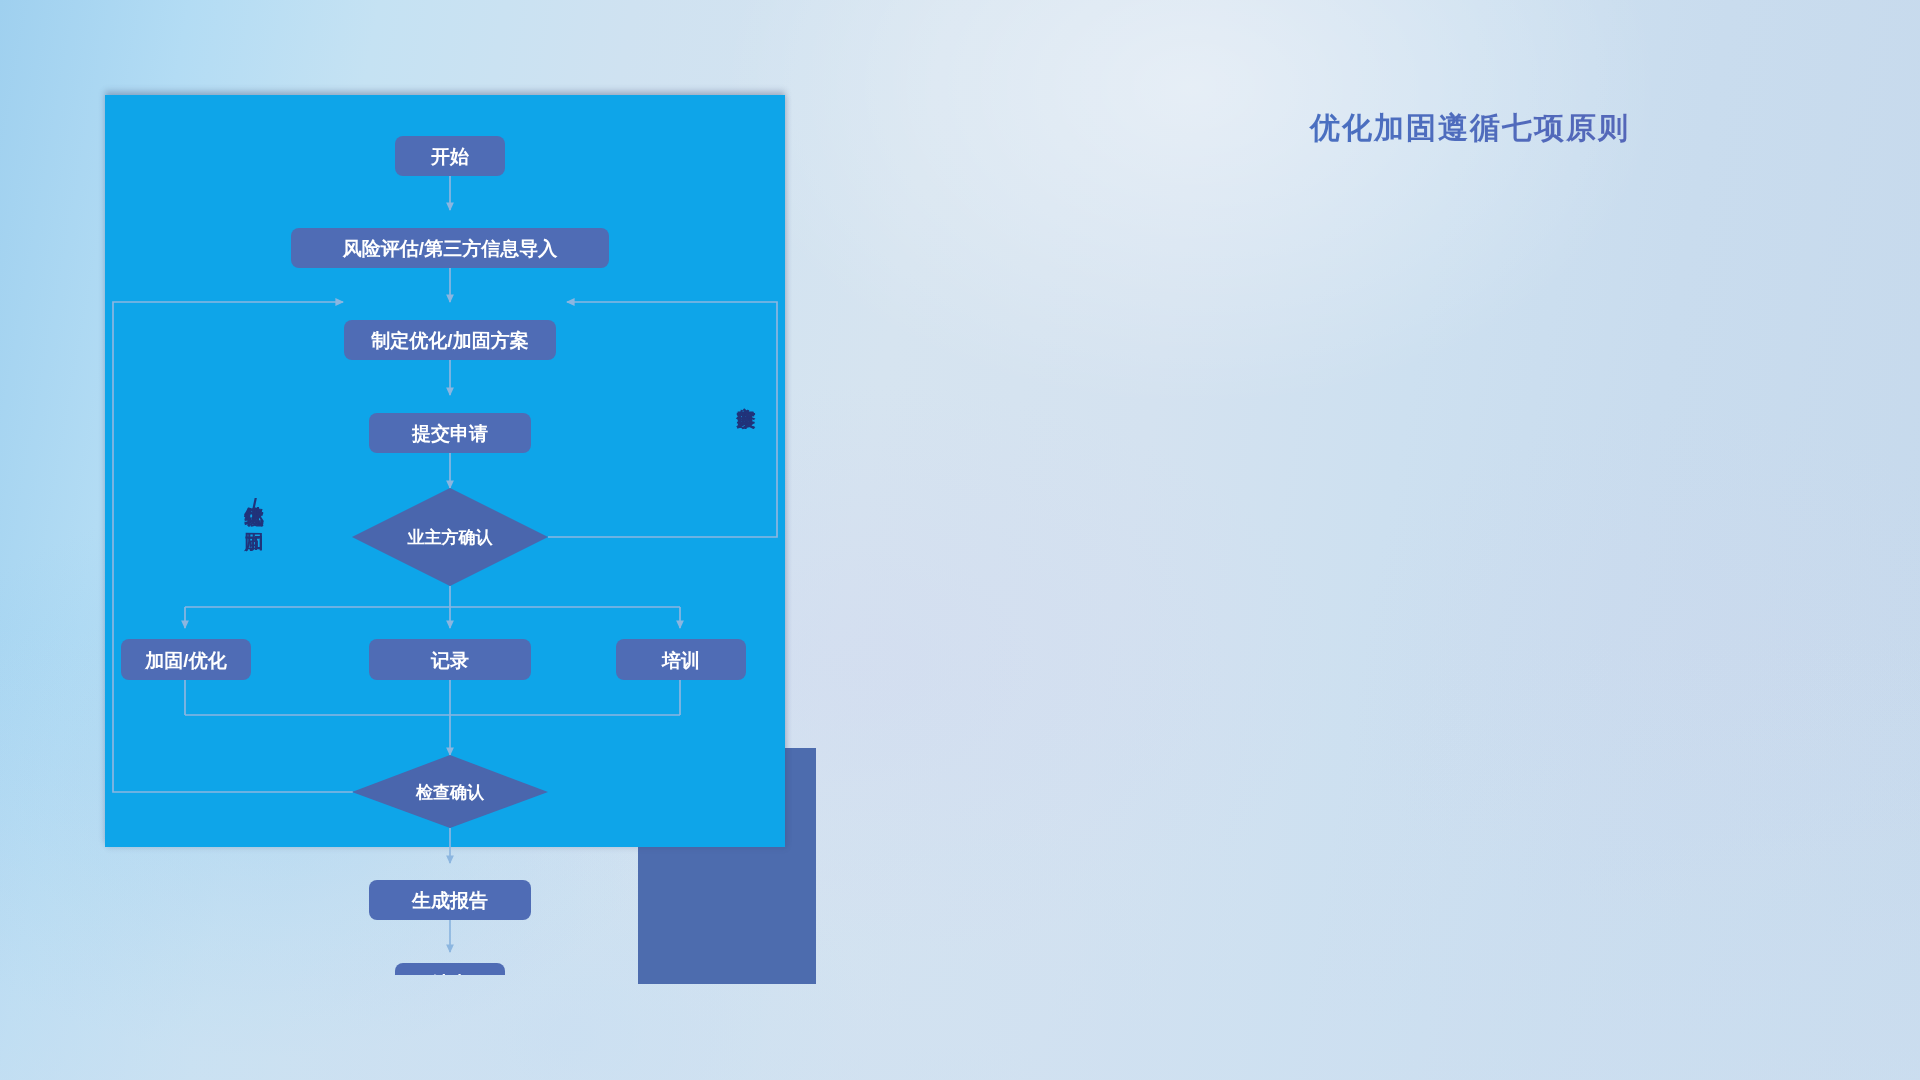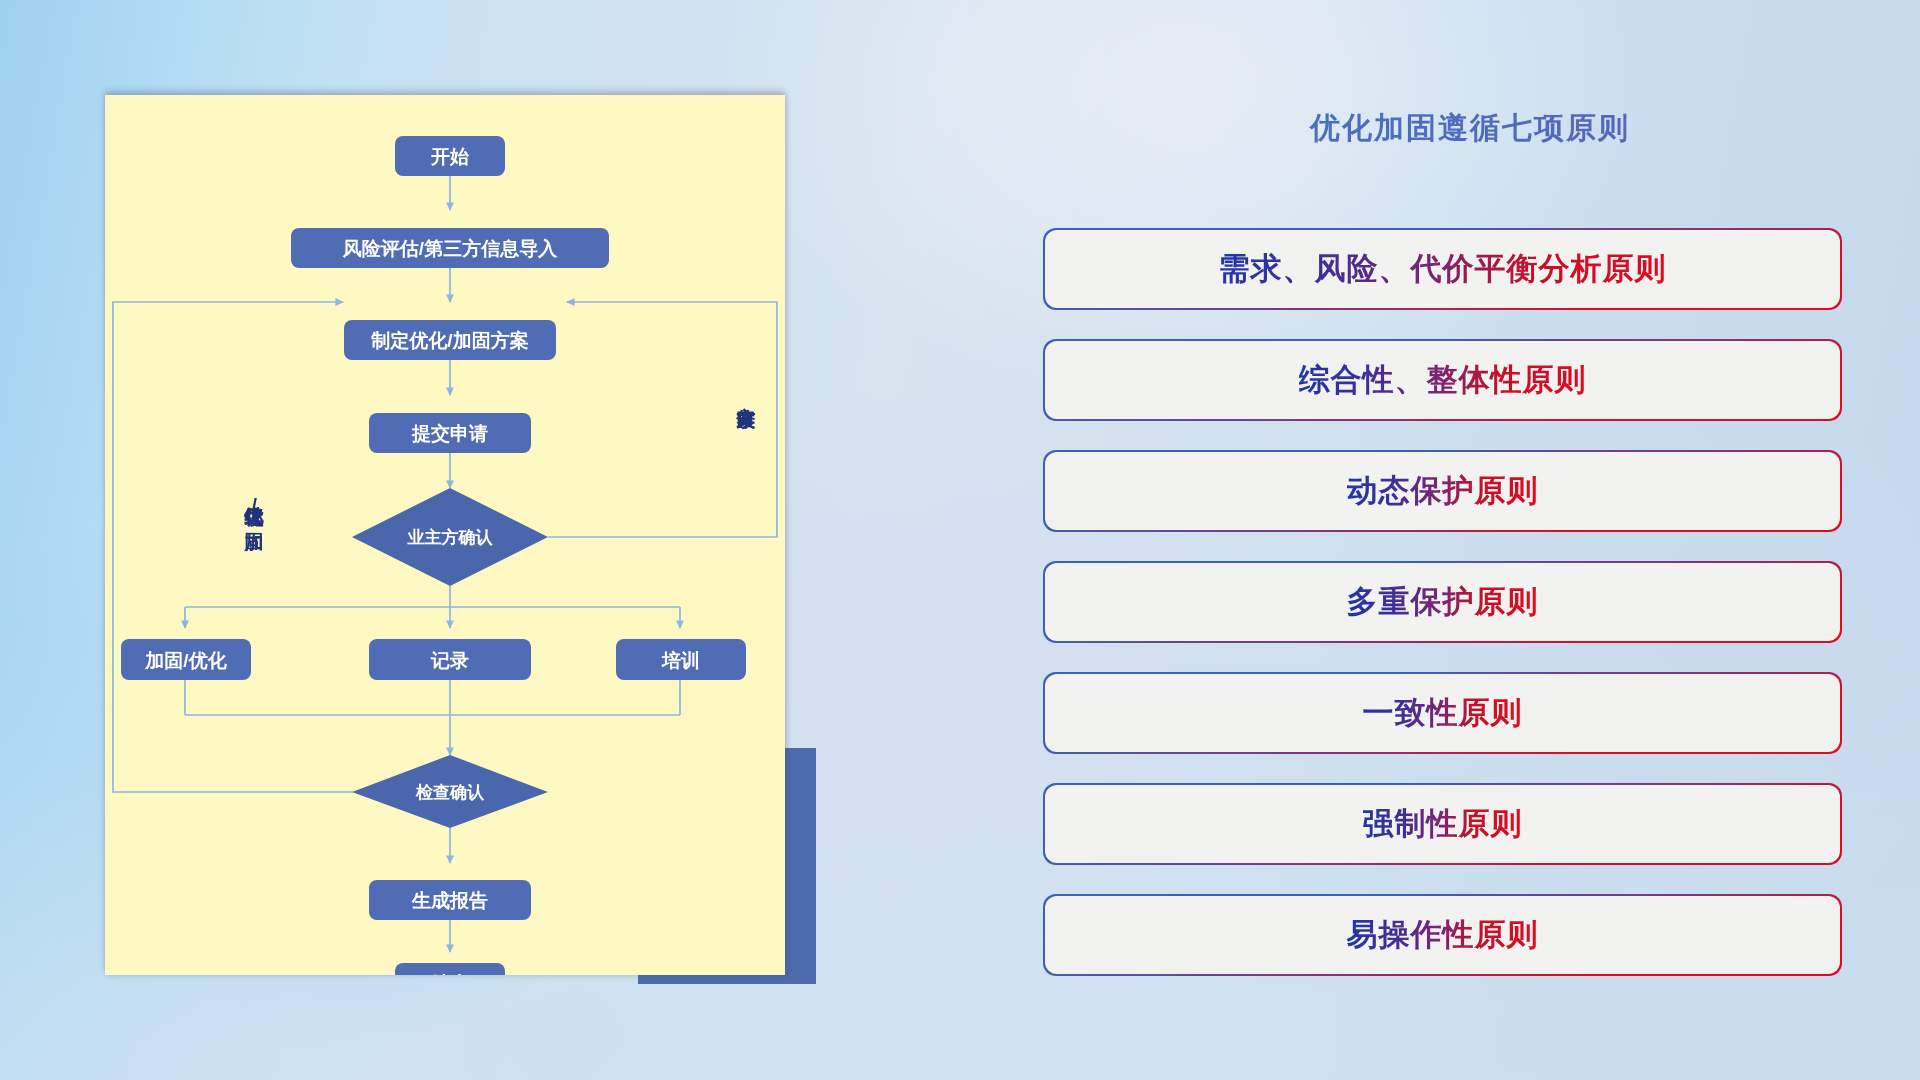--- a/index.html
+++ b/index.html
@@ -31,22 +31,22 @@
     position:absolute; inset:0;
     background:linear-gradient(180deg, rgba(255,255,255,0) 58%, rgba(206,224,241,.55) 100%);
   }
   
   #navy-block{
     position:absolute; left:638px; top:748px; width:178px; height:236px;
     background:#4d6cae; z-index:1;
   }
   
   #flow-card{
-    position:absolute; left:105px; top:95px; width:680px; height:880px;
-    background:#fef9c3; z-index:2;
+    position:absolute; left:105px; top:95px; width:680px; height:752px;
+    background:#0ea5e9; z-index:2;
     box-shadow:0 -4px 6px rgba(60,70,110,.30), 2px 2px 5px rgba(60,70,110,.12);
   }
   #flow-svg{ position:absolute; left:0; top:0; width:680px; height:880px; }
   .node-label{
     fill:#ffffff; font-family:"Liberation Sans","DejaVu Sans",sans-serif;
     font-weight:bold; font-size:19px; text-anchor:middle; dominant-baseline:central;
   }
   .node-label.sm{ font-size:17px; }
   .vlabel{
     position:absolute; writing-mode:vertical-rl; text-orientation:upright;
@@ -196,44 +196,13 @@
 
   <div class="vlabel" id="vlabel-left">继续优化/加固</div>
 </div>
 
 <div class="vlabel" id="vlabel-right" style="z-index:3;">方案修改</div>
 
 <div id="right-panel">
 
   <div id="panel-title">优化加固遵循七项原则</div>
 
-  <div id="principle-list">
-
-    <div class="principle-card">
-      <span class="principle-text">需求、风险、代价平衡分析原则</span>
-    </div>
-
-    <div class="principle-card">
-      <span class="principle-text">综合性、整体性原则</span>
-    </div>
-
-    <div class="principle-card">
-      <span class="principle-text">动态保护原则</span>
-    </div>
-
-    <div class="principle-card">
-      <span class="principle-text">多重保护原则</span>
-    </div>
-
-    <div class="principle-card">
-      <span class="principle-text">一致性原则</span>
-    </div>
-
-    <div class="principle-card">
-      <span class="principle-text">强制性原则</span>
-    </div>
-
-    <div class="principle-card">
-      <span class="principle-text">易操作性原则</span>
-    </div>
-
-  </div>
 </div>
 
 </body></html>

